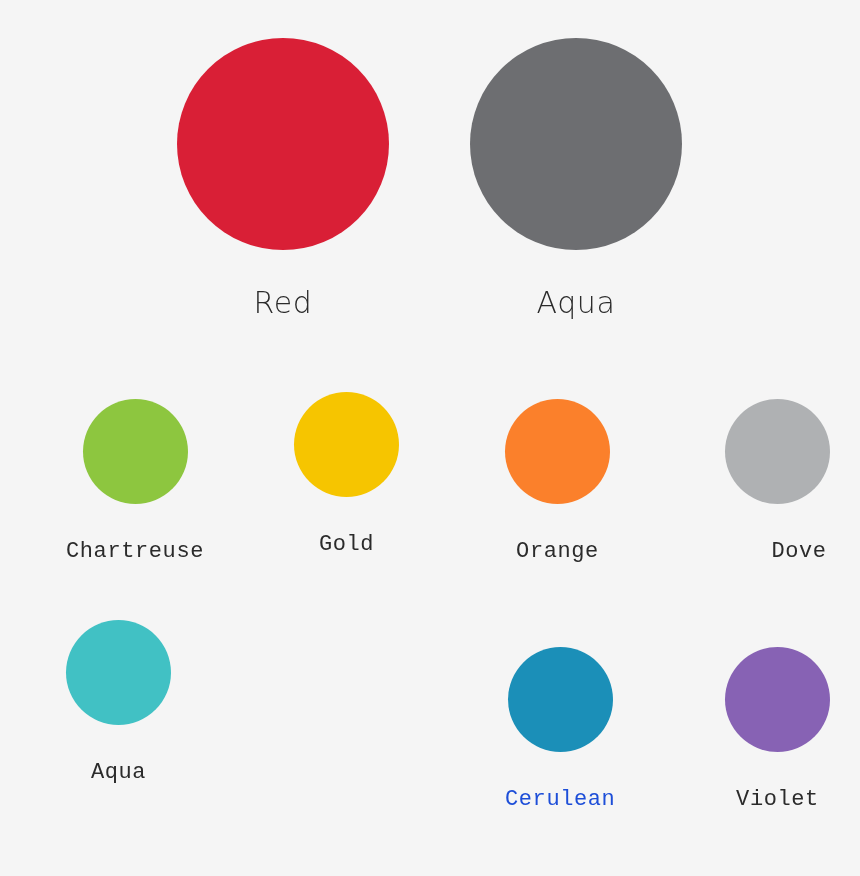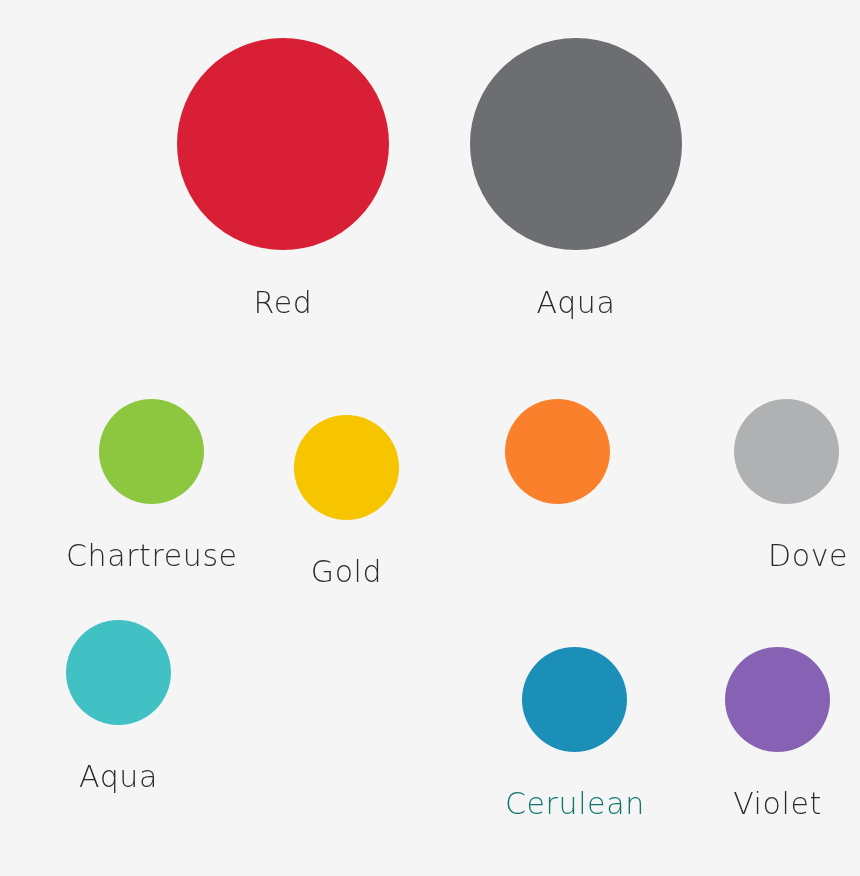--- a/index.html
+++ b/index.html
@@ -51,31 +51,32 @@
     font-size: 30px;
     margin-top: 38px;
   }
 
   
   .row-small .swatch-dot {
     width: 105px;
     height: 105px;
   }
   .row-small .swatch-label {
-    font-size: 30px;
+    font-size: 22px;
     margin-top: 37px;
+    font-family: Liberation Mono, monospace;
   }
 
   
   #swatch-red   { left: 177px; top: 38px; }
   #swatch-grey  { left: 470px; top: 38px; }
 
   
   #swatch-chartreuse { left: 66px;  top: 399px; }
-  #swatch-gold       { left: 294px; top: 415px; }
+  #swatch-gold       { left: 294px; top: 392px; }
   #swatch-orange     { left: 505px; top: 399px; }
   #swatch-dove       { left: 725px; top: 399px; }
 
   
   #swatch-aqua      { left: 66px;  top: 620px; }
   #swatch-sky       { left: 294px; top: 647px; }
   #swatch-cerulean  { left: 505px; top: 647px; }
   #swatch-violet    { left: 725px; top: 647px; }
 </style>
 </head>
@@ -98,36 +99,37 @@
     <span class="swatch-label" style="color: rgb(43, 43, 43);">Chartreuse</span>
   </div>
 
   <div class="swatch row-small" id="swatch-gold">
     <span class="swatch-dot" style="background: rgb(246, 197, 0);"></span>
     <span class="swatch-label" style="color: rgb(43, 43, 43);">Gold</span>
   </div>
 
   <div class="swatch row-small" id="swatch-orange">
     <span class="swatch-dot" style="background: rgb(251, 128, 43);"></span>
+    <span class="swatch-label" style="color: rgb(43, 43, 43);">Orange</span>
   </div>
 
   <div class="swatch row-small" id="swatch-dove">
     <span class="swatch-dot" style="background: rgb(175, 177, 179);"></span>
     <span class="swatch-label" style="color: rgb(43, 43, 43); margin-left: 43px;">Dove</span>
   </div>
 
   <div class="swatch row-small" id="swatch-aqua">
     <span class="swatch-dot" style="background: rgb(65, 193, 196);"></span>
     <span class="swatch-label" style="color: rgb(43, 43, 43);">Aqua</span>
   </div>
 
 
   <div class="swatch row-small" id="swatch-cerulean">
     <span class="swatch-dot" style="background: rgb(27, 143, 184);"></span>
-    <span class="swatch-label" style="color: #0f766e;">Cerulean</span>
+    <span class="swatch-label" style="color: #1d4ed8;">Cerulean</span>
   </div>
 
   <div class="swatch row-small" id="swatch-violet">
     <span class="swatch-dot" style="background: rgb(135, 98, 180);"></span>
     <span class="swatch-label" style="color: rgb(43, 43, 43);">Violet</span>
   </div>
 
 </div>
 
 </body></html>

